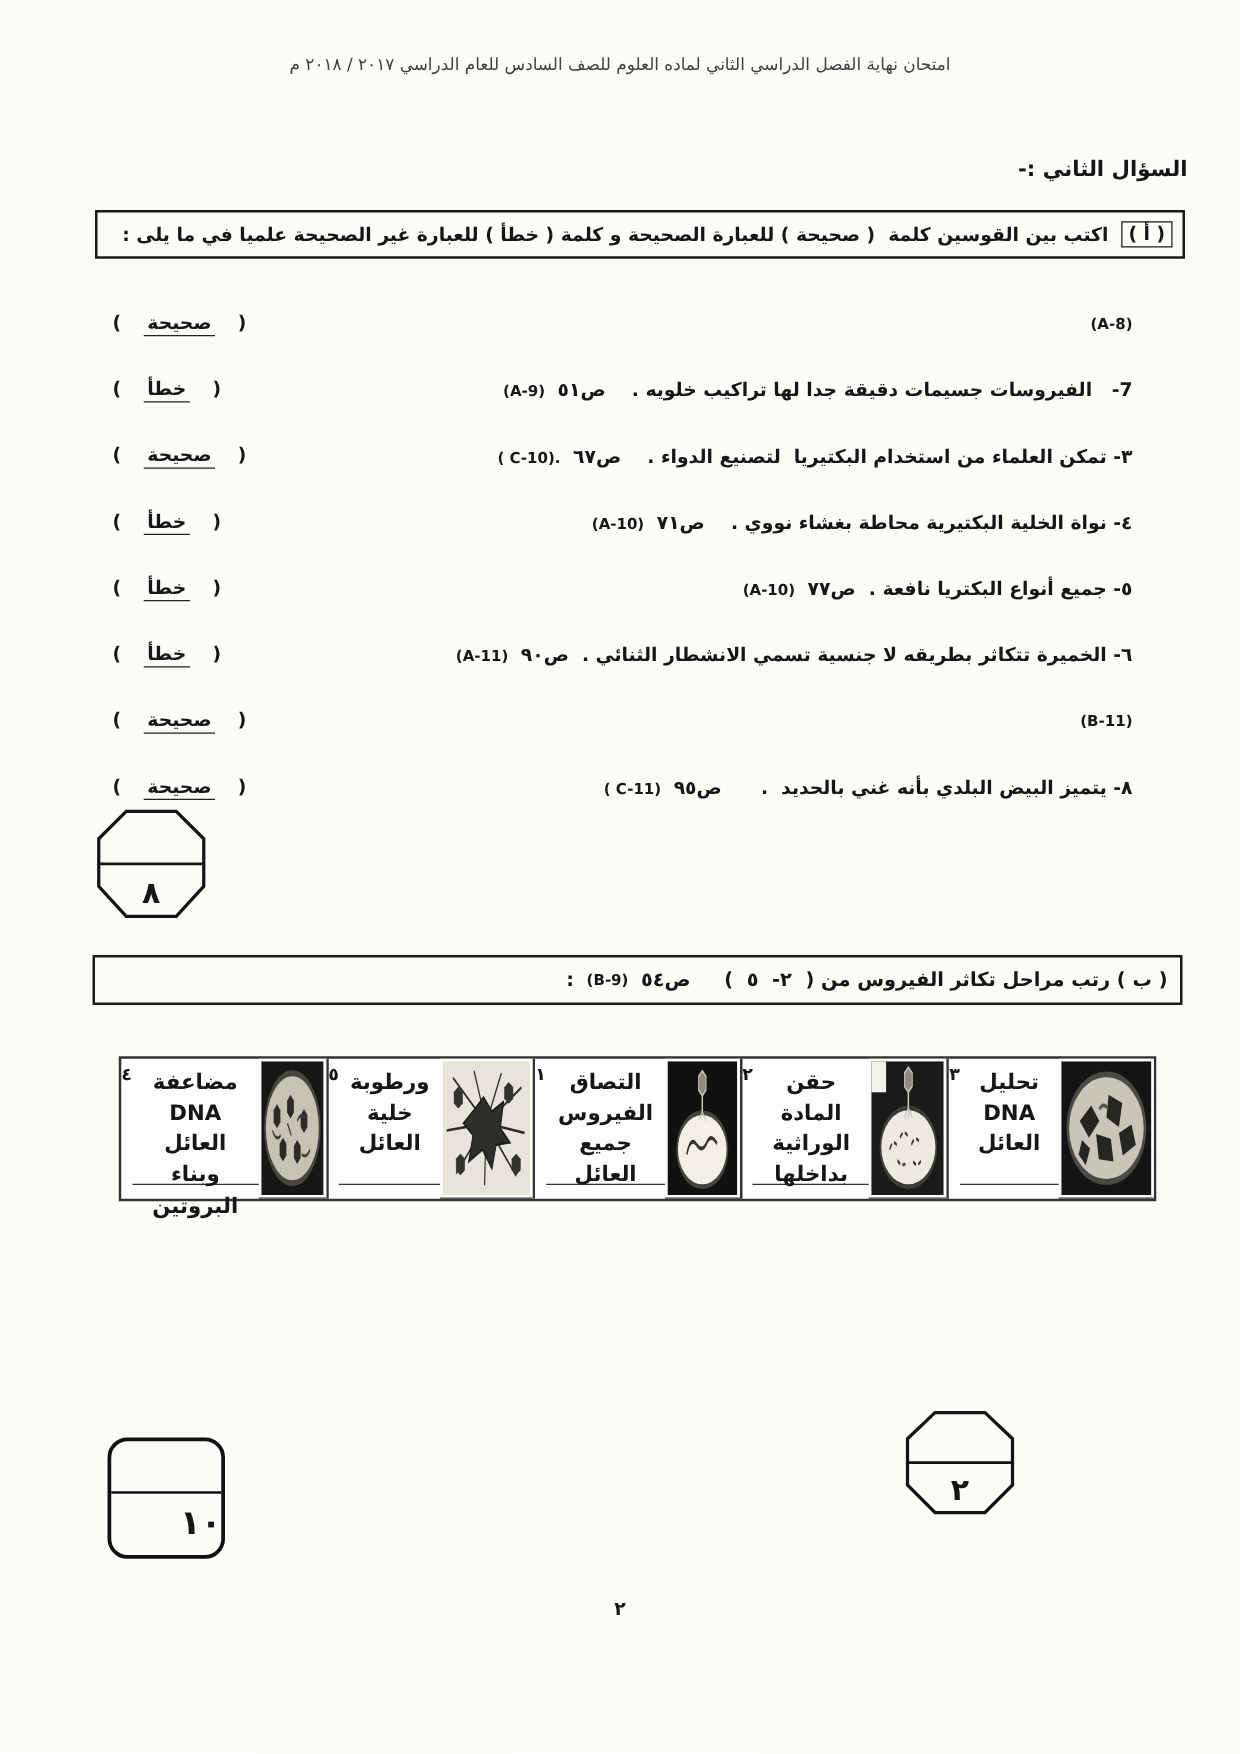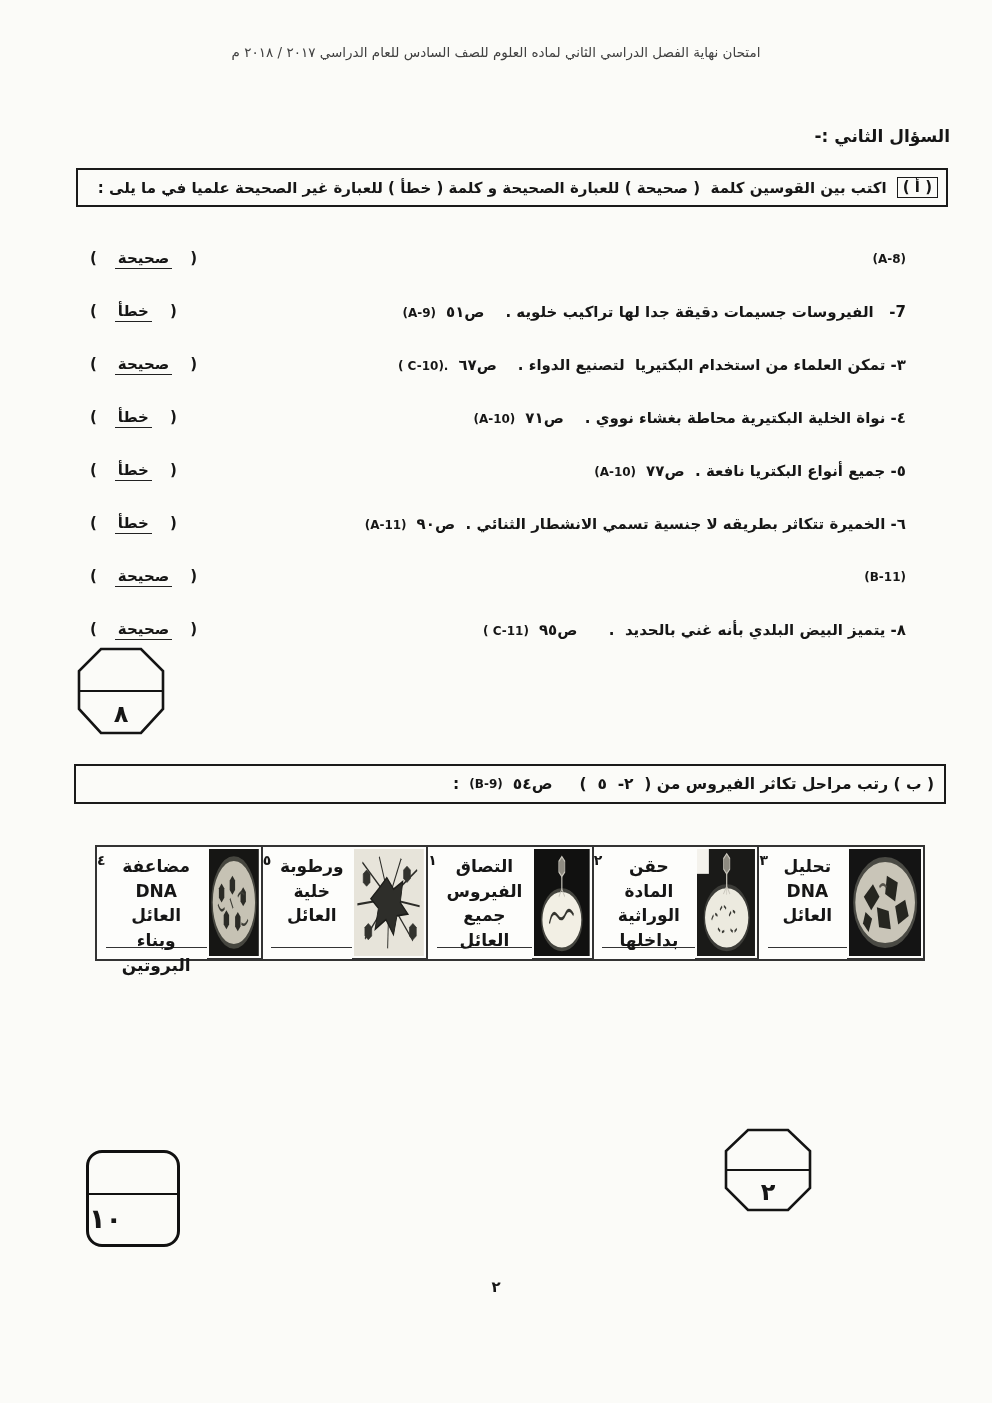--- a/index.html
+++ b/index.html
@@ -61,21 +61,21 @@
   }
   .stage-num { height:26px; display:flex; align-items:center; justify-content:center; font-size:14px; font-weight:700; }
 
   .total-box {
     position:absolute; left:86px; top:1150px; width:94px; height:97px;
     border:3px solid #111; border-radius:16px;
   }
   .total-divider { position:absolute; top:44%; left:0; right:0; border-top:2.5px solid #111; }
   .total-value {
     position:absolute; top:44%; bottom:0; left:0; right:0;
-    display:flex; align-items:center; justify-content:flex-end;
+    display:flex; align-items:center; justify-content:flex-start;
     font-size:27px; font-weight:700;
   }
 
   .page-num { position:absolute; top:1278px; left:0; right:0; text-align:center; font-size:15px; font-weight:700; }
 </style>
 </head>
 <body>
 
 <div class="page">
 

